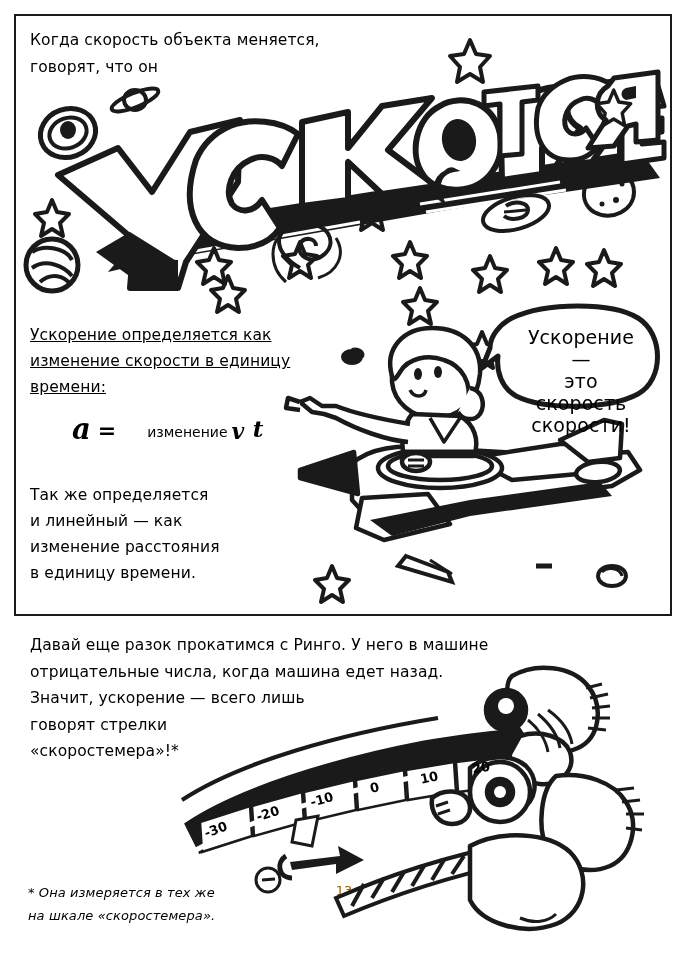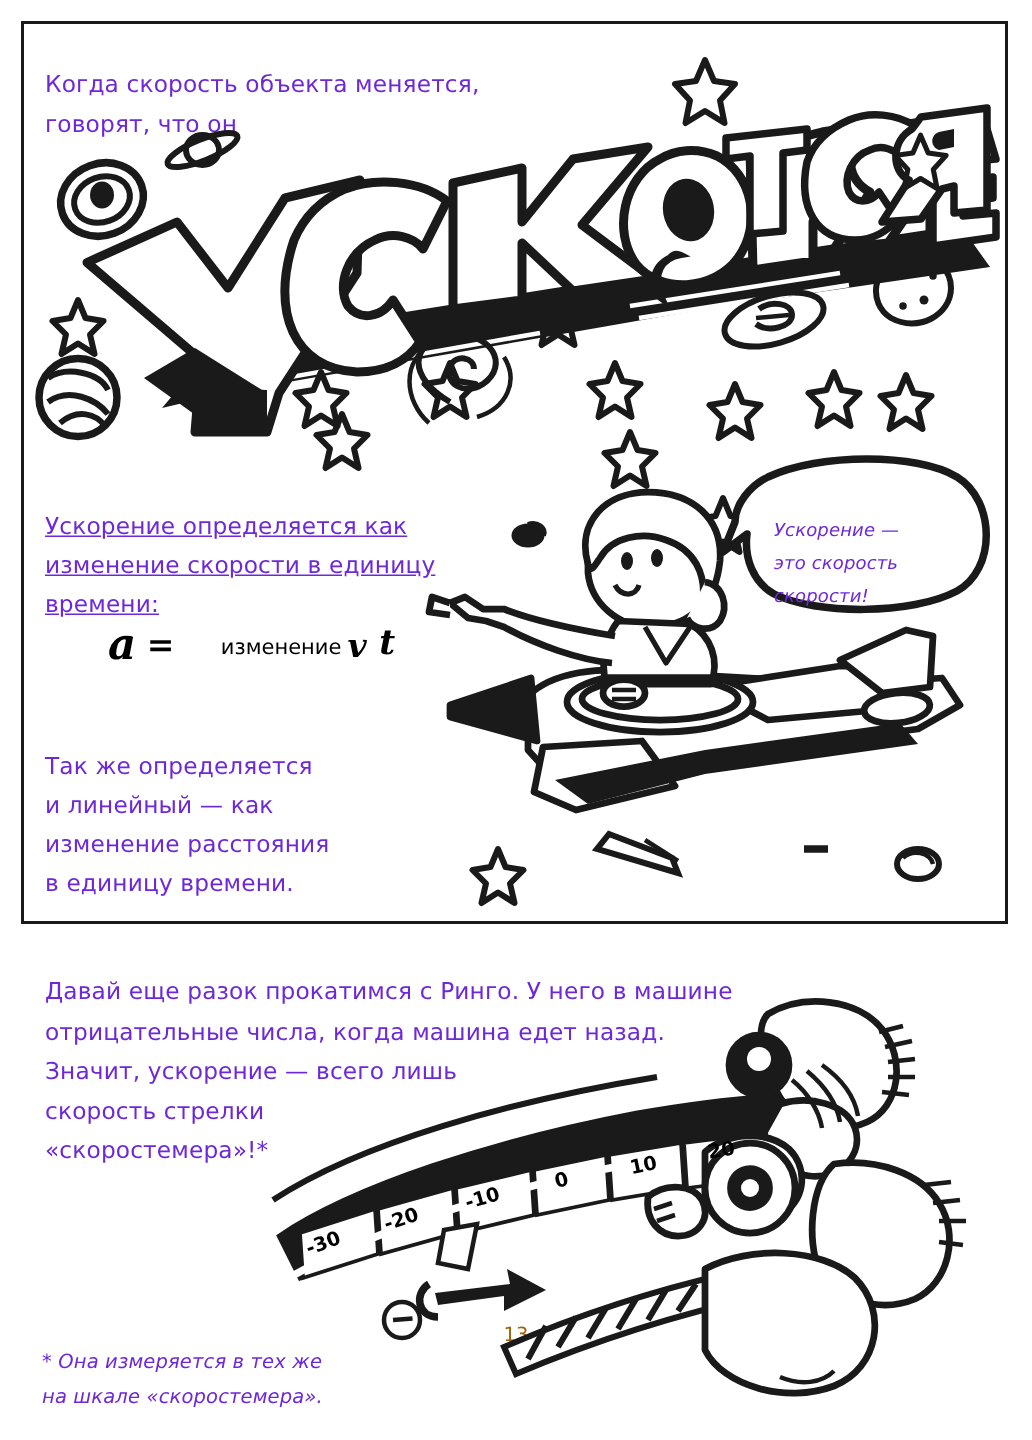--- a/index.html
+++ b/index.html
@@ -12,21 +12,21 @@
 
   
   .panel{
     position:absolute;left:14px;top:14px;width:658px;height:602px;
     border:2px solid #1a1a1a;box-sizing:border-box;background:#fff;
   }
 
   
   .hand{
     font-family:"DejaVu Sans", sans-serif;
-    font-weight:400;letter-spacing:.1px;color:#6d28d9;margin-top:16px;
+    font-weight:400;letter-spacing:.1px;color:#000000;
   }
   .hand.it{font-style:italic;}
 
   .intro{
     position:absolute;left:30px;top:27px;width:360px;
     font-size:15.5px;line-height:27px;
   }
   .defn{
     position:absolute;left:30px;top:322px;width:300px;
     font-size:15.5px;line-height:26px;text-decoration:underline;
@@ -108,21 +108,21 @@
     <div>Так же определяется</div>
     <div>и линейный — как</div>
     <div>изменение расстояния</div>
     <div>в единицу времени.</div>
   </div>
 
   <div class="body-text hand">
     <div>Давай еще разок прокатимся с Ринго. У него в машине</div>
     <div>отрицательные числа, когда машина едет назад.</div>
     <div>Значит, ускорение — всего лишь</div>
-    <div>скорость стрелки</div>
+    <div>говорят стрелки</div>
     <div>«скоростемера»!*</div>
   </div>
 
   <div class="footnote hand it">
     <div>* Она измеряется в тех же</div>
     <div>на шкале «скоростемера».</div>
   </div>
 
   <div class="pageno">13</div>
 
@@ -380,21 +380,21 @@
         <path d="M470 846 C500 830 548 832 570 852 C592 874 586 912 556 924 C524 936 482 924 470 900 Z"></path>
         <path d="M520 918 C534 924 548 922 556 914" stroke-width="3" fill="none"></path>
 
         <path d="M432 798 C444 788 462 790 468 800 C474 812 466 824 452 824 C440 824 430 814 432 798 Z"></path>
         <path d="M436 806 L448 802 M438 814 L450 810" stroke-width="3" fill="none"></path>
       </g>
 
     </svg>
   </div>
 
-  <div class="hand" style="position:absolute;left:516px;top:326px;width:130px;text-align:left;font-size:12px;line-height:22px;font-style:italic;">
+  <div class="hand" style="position:absolute;left:516px;top:326px;width:130px;text-align:center;font-size:19px;line-height:22px;">
     <div>Ускорение —</div>
     <div>это скорость</div>
     <div>скорости!</div>
   </div>
 
   <div style="position:absolute;left:0;top:0;width:688px;height:960px;">
     <div style="position:absolute;left:204px;top:822px;font-family:'DejaVu Sans',sans-serif;font-size:13px;font-weight:700;transform:rotate(-20deg);">-30</div>
     <div style="position:absolute;left:256px;top:806px;font-family:'DejaVu Sans',sans-serif;font-size:13px;font-weight:700;transform:rotate(-18deg);">-20</div>
     <div style="position:absolute;left:310px;top:792px;font-family:'DejaVu Sans',sans-serif;font-size:13px;font-weight:700;transform:rotate(-16deg);">-10</div>
     <div style="position:absolute;left:370px;top:780px;font-family:'DejaVu Sans',sans-serif;font-size:13px;font-weight:700;transform:rotate(-14deg);">0</div>

